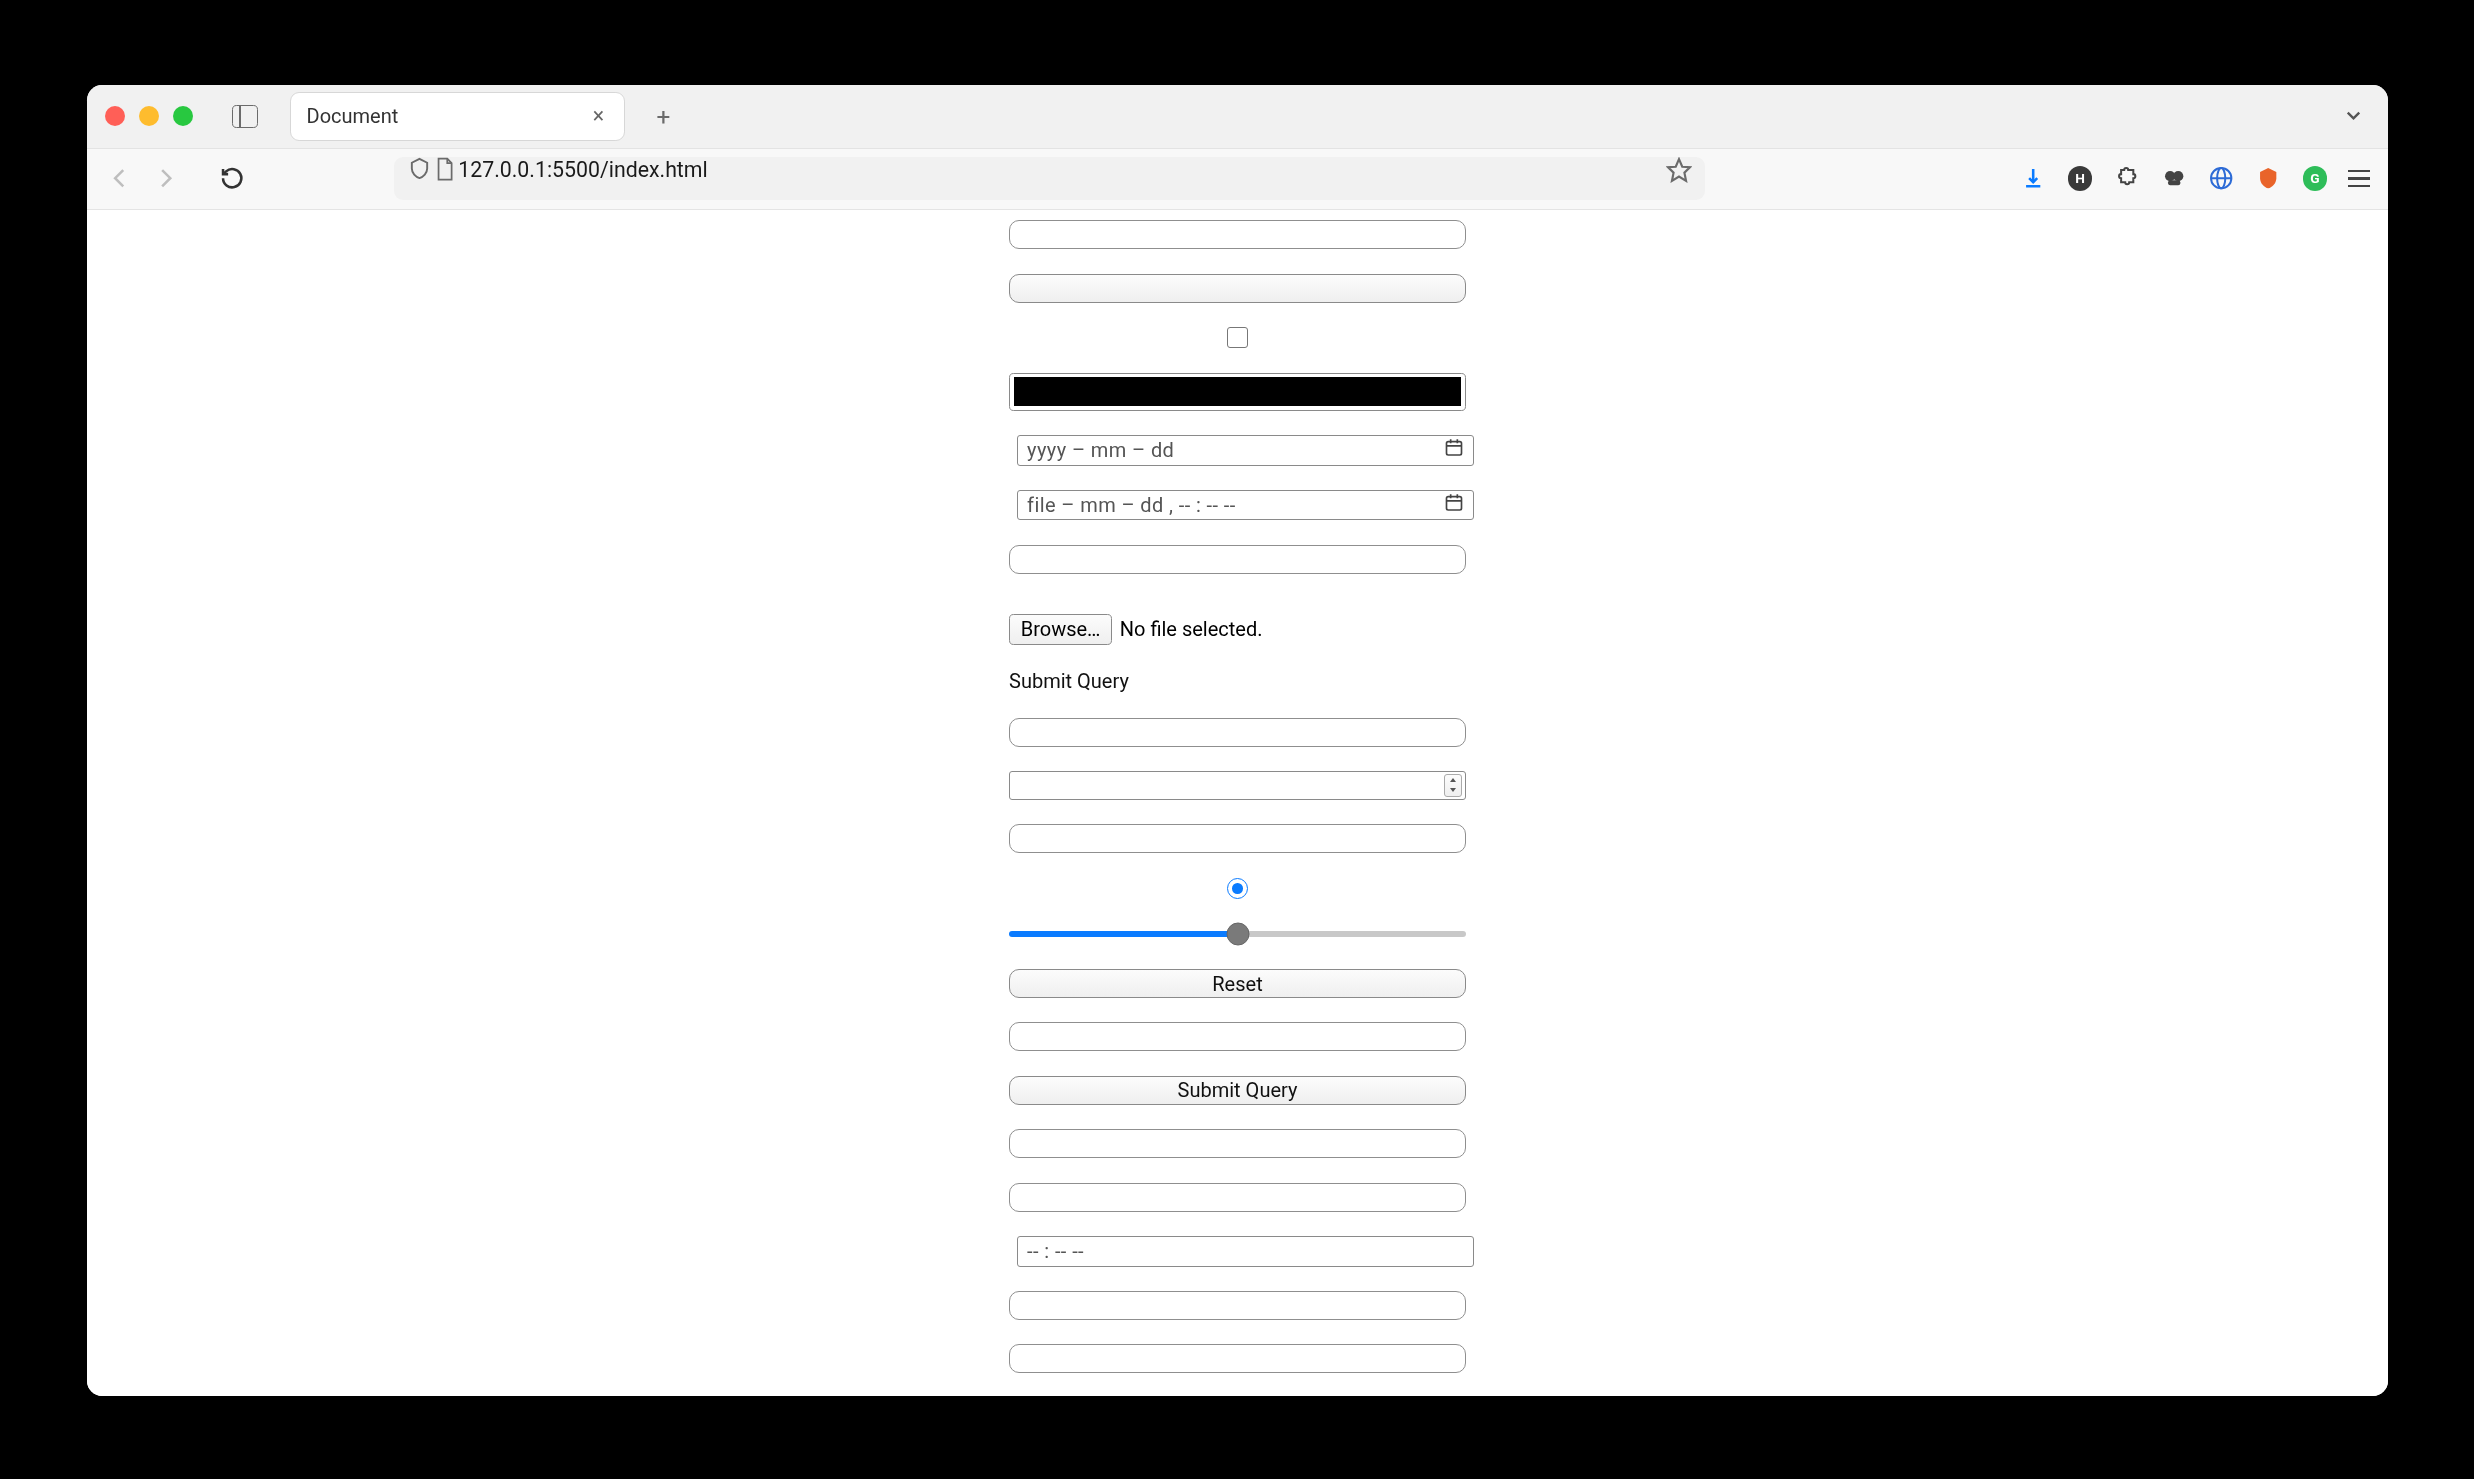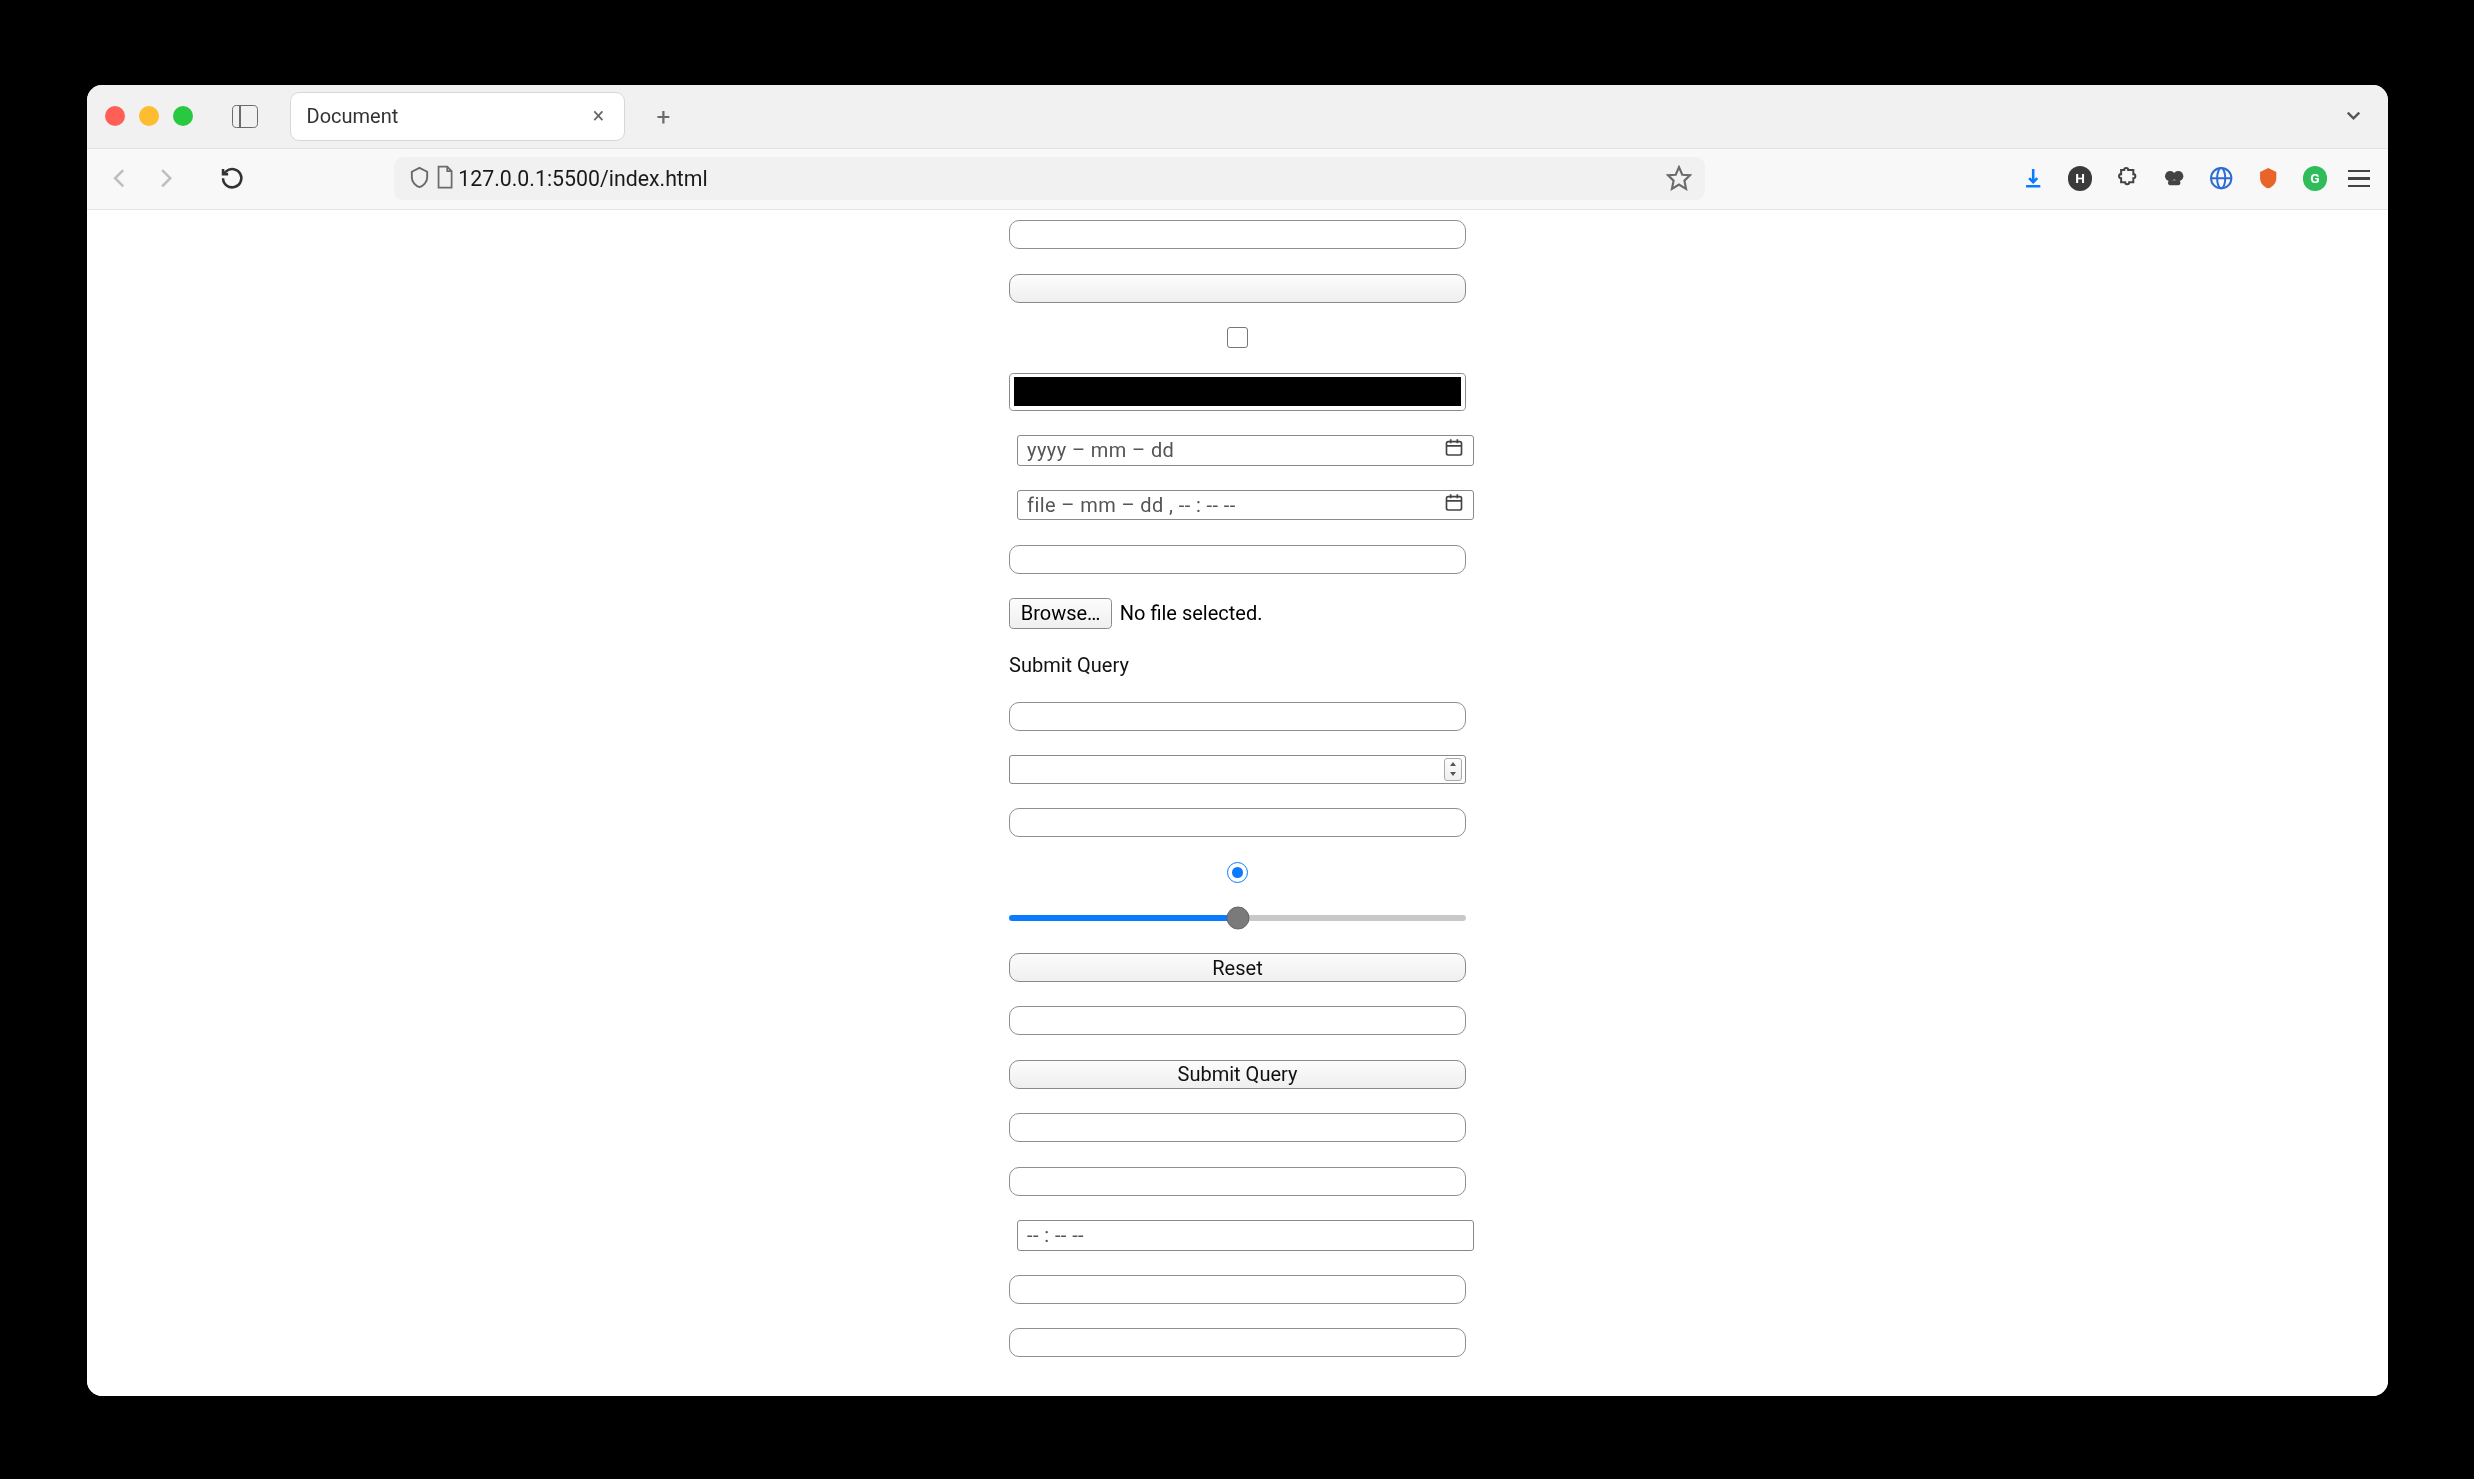--- a/index.html
+++ b/index.html
@@ -134,21 +134,20 @@
       flex: 1;
       display: flex;
       justify-content: center;
     }
     .url-bar {
       width: 1311px;
       height: 43px;
       background: #f1f1f1;
       border-radius: 9.1px;
       display: flex;
-      align-items: center;
       padding: 0 13.7px;
       gap: 3px;
     }
     .url-bar .shield-icon svg { width: 23px; height: 23px; color: #6b6b6b; }
     .url-bar .page-icon svg { width: 21.3px; height: 24.4px; color: #6b6b6b; }
     .url-text {
       flex: 1;
       font-size: 21.3px;
       color: #1a1a1a;
     }
@@ -272,20 +271,21 @@
       transform: translateY(-50%);
       color: #444;
     }
     .date-row .cal-icon svg { width: 20px; height: 20px; }
     .file-row {
       width: 457px;
       display: flex;
       align-items: center;
       gap: 7.6px;
       font-size: 20px;
+      margin-top: 16px;
     }
     .browse-btn {
       height: 30.5px;
       padding: 0 10.7px;
       background: linear-gradient(#fcfcfc,#efefef);
       border: 1.5px solid #8a8a8a;
       border-radius: 4.6px;
       font-size: 20px;
       display: flex;
       align-items: center;

